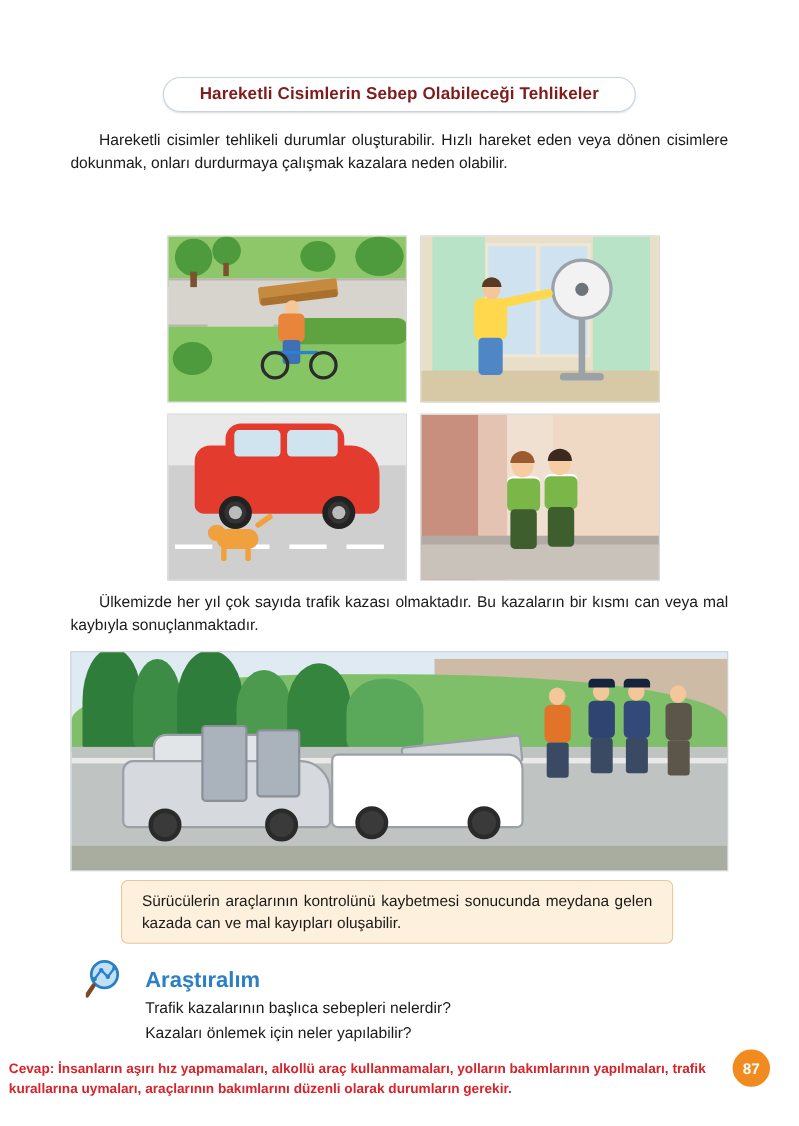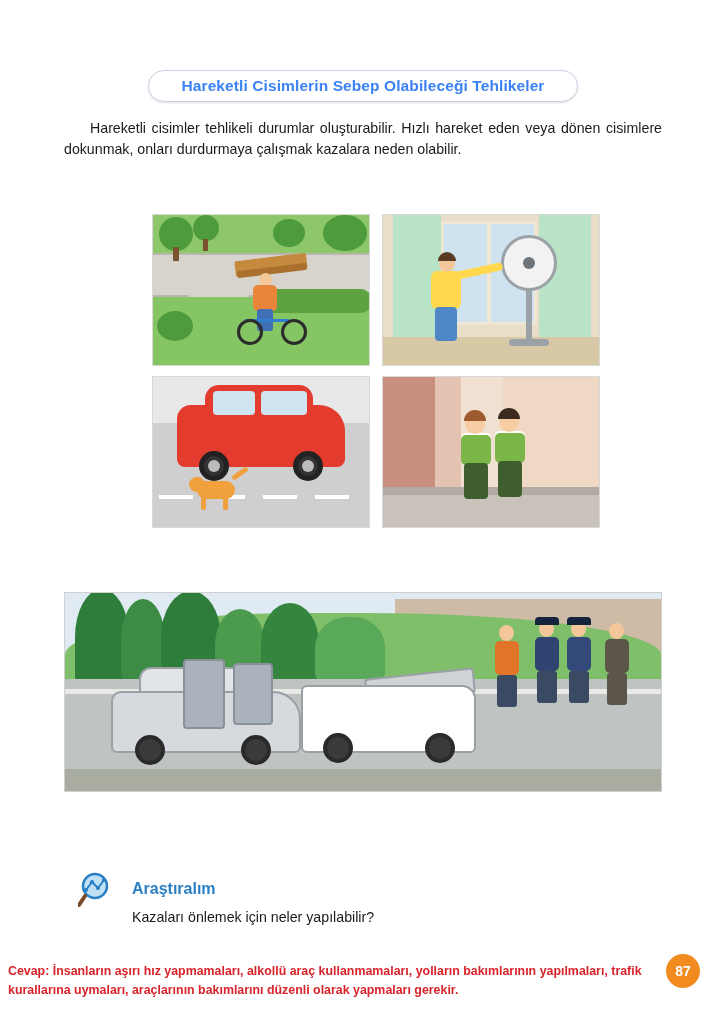--- a/index.html
+++ b/index.html
@@ -31,21 +31,21 @@
     position: absolute;
     left: 148px; top: 70px;
     width: 430px; height: 32px;
     border: 1px solid #c8d4e4;
     border-radius: 16px;
     background: #ffffff;
     box-shadow: 0 1px 2px rgba(0,0,0,0.12);
     display: flex; align-items: center; justify-content: center;
   }
   .title-pill span {
-    color: #3b82f6;
+    color: #7f1d1d;
     font-weight: bold;
     font-size: 15.5px;
     letter-spacing: 0.1px;
   }
 
   
   .para {
     position: absolute;
     color: #1a1a1a;
     font-size: 14.2px;
@@ -199,21 +199,21 @@
     line-height: 1.45;
     text-align: justify;
   }
 
   
   .arastir-icon {
     position: absolute; left: 78px; top: 872px;
   }
   .arastir-title {
     position: absolute; left: 132px; top: 880px;
-    color: #2b7fc4; font-weight: bold; font-size: 16px;
+    color: #2b7fc4; font-weight: bold; font-size: 20px;
   }
   .arastir-q {
     position: absolute; left: 132px; top: 906px; width: 330px;
     color: #1a1a1a; font-size: 14.2px; line-height: 1.6;
   }
 
   
   .answer-right {
     position: absolute;
     left: 474px; top: 888px; width: 214px;
@@ -332,20 +332,21 @@
 
       <div class="boy-shirt" style="left:112px; top:54px;"></div>
       <div class="boy-vest" style="left:112px; top:56px; background:#7ab648;"></div>
       <div class="boy-pants" style="left:115px; top:84px;"></div>
       <div class="boy-head" style="left:116px; top:34px;"></div>
       <div class="boy-hair" style="left:115px; top:31px; background:#3a2a20;"></div>
     </div>
   </div>
 
 
+  <div class="para para-2">Ülkemizde her yıl çok sayıda trafik kazası olmaktadır. Bu kazaların bir kısmı can veya mal kaybıyla sonuçlanmaktadır.</div>
 
   <div class="big-illu">
     <div class="bi-sky"></div>
     <div class="bi-hill2"></div>
     <div class="bi-hill"></div>
 
     <div class="bi-trees">
       <div class="tree" style="left:10px; top:-4px; width:54px; height:96px; border-radius:50% 50% 8px 8px; background:#2f7d3a;"></div>
       <div class="tree" style="left:56px; top:6px; width:44px; height:82px; border-radius:50% 50% 8px 8px; background:#3d8c45;"></div>
       <div class="tree" style="left:96px; top:-2px; width:60px; height:92px; border-radius:50% 50% 8px 8px; background:#2f7d3a;"></div>
@@ -387,35 +388,39 @@
       <div class="p-head" style="left:506px; top:28px;"></div>
       <div style="position:absolute; left:502px; top:24px; width:24px; height:8px; border-radius:4px 4px 0 0; background:#16233f;"></div>
     </div>
     <div class="person">
       <div class="p-body" style="left:540px; top:46px; background:#5c564a;"></div>
       <div class="p-legs" style="left:542px; top:80px; background:#5c564a;"></div>
       <div class="p-head" style="left:544px; top:30px;"></div>
     </div>
   </div>
 
+  <div class="caption">
+    <p>Sürücülerin araçlarının kontrolünü kaybetmesi sonucunda meydana gelen kazada can ve mal kayıpları oluşabilir.</p>
+  </div>
 
   <div class="arastir-icon">
     <svg width="46" height="36" viewBox="0 0 46 36">
       <circle cx="17" cy="14" r="12" fill="#bfe0f5" stroke="#2b7fc4" stroke-width="2.5"></circle>
       <path d="M8 18 L14 10 L20 16 L26 8" fill="none" stroke="#2b7fc4" stroke-width="2"></path>
       <circle cx="8" cy="18" r="2" fill="#2b7fc4"></circle>
       <circle cx="14" cy="10" r="2" fill="#2b7fc4"></circle>
       <circle cx="20" cy="16" r="2" fill="#2b7fc4"></circle>
       <circle cx="26" cy="8" r="2" fill="#2b7fc4"></circle>
       <line x1="7" y1="24" x2="1" y2="33" stroke="#7a4a26" stroke-width="4" stroke-linecap="round"></line>
     </svg>
   </div>
   <div class="arastir-title">Araştıralım</div>
   <div class="arastir-q">
+    <div>Trafik kazalarının başlıca sebepleri nelerdir?</div>
     <div>Kazaları önlemek için neler yapılabilir?</div>
   </div>
 
 
-  <div class="answer-bottom">Cevap: İnsanların aşırı hız yapmamaları, alkollü araç kullanmamaları, yolların bakımlarının yapılmaları, trafik kurallarına uymaları, araçlarının bakımlarını düzenli olarak yapmaları gerekir.</div>
+  <div class="answer-bottom">Cevap: İnsanların aşırı hız yapmamaları, alkollü araç kullanmamaları, yolların bakımlarının yapılmaları, trafik kurallarına uymaları, araçlarının bakımlarını düzenli olarak durumların gerekir.</div>
 
   <div class="page-num">87</div>
 
 </div>
 
 </body></html>

